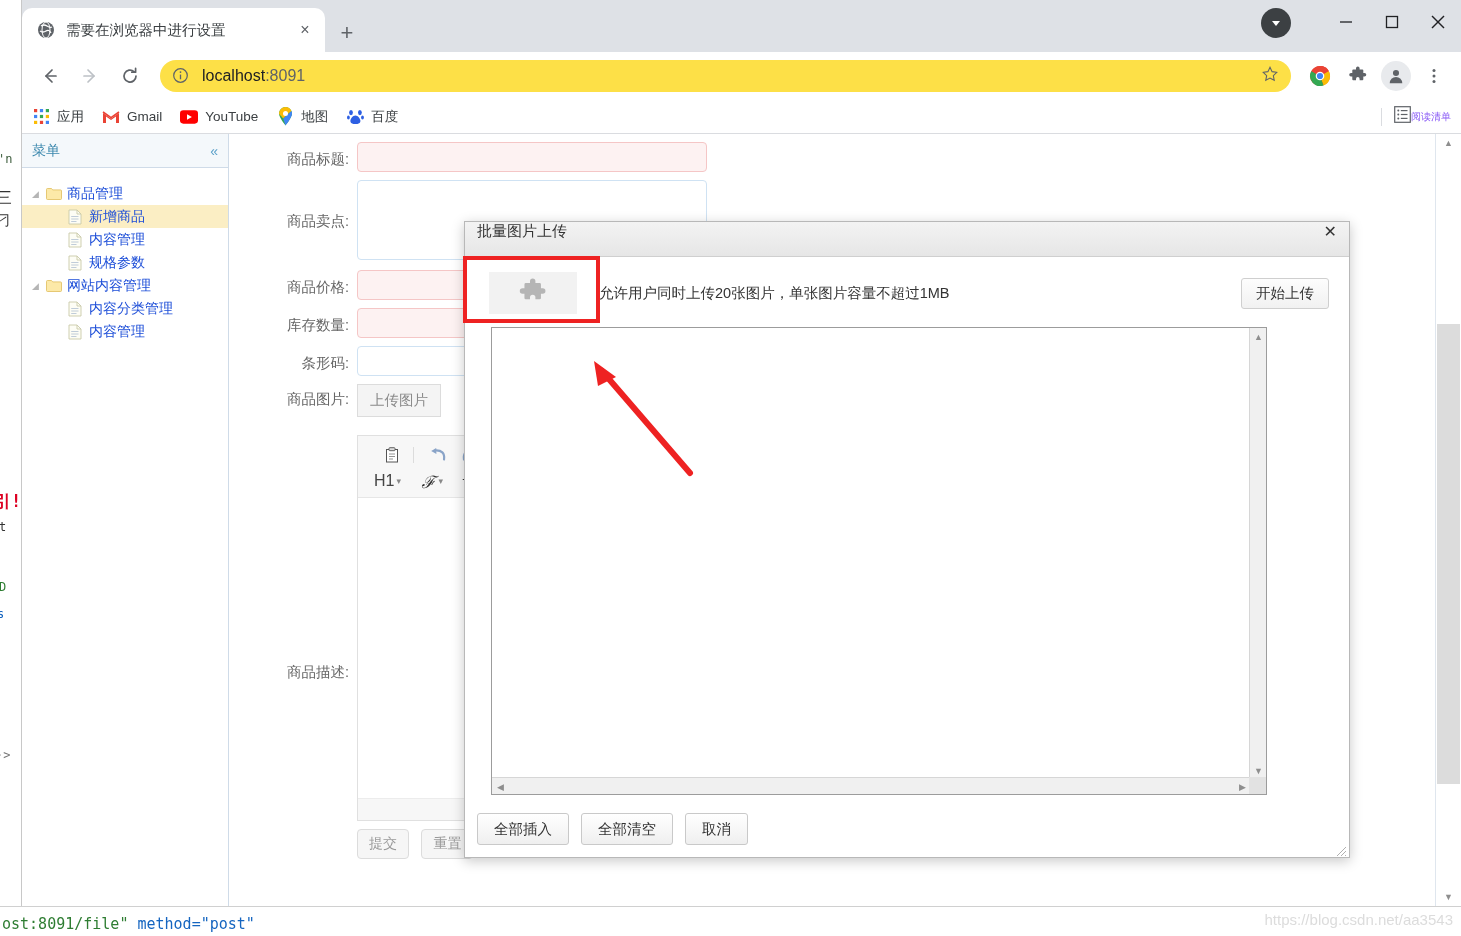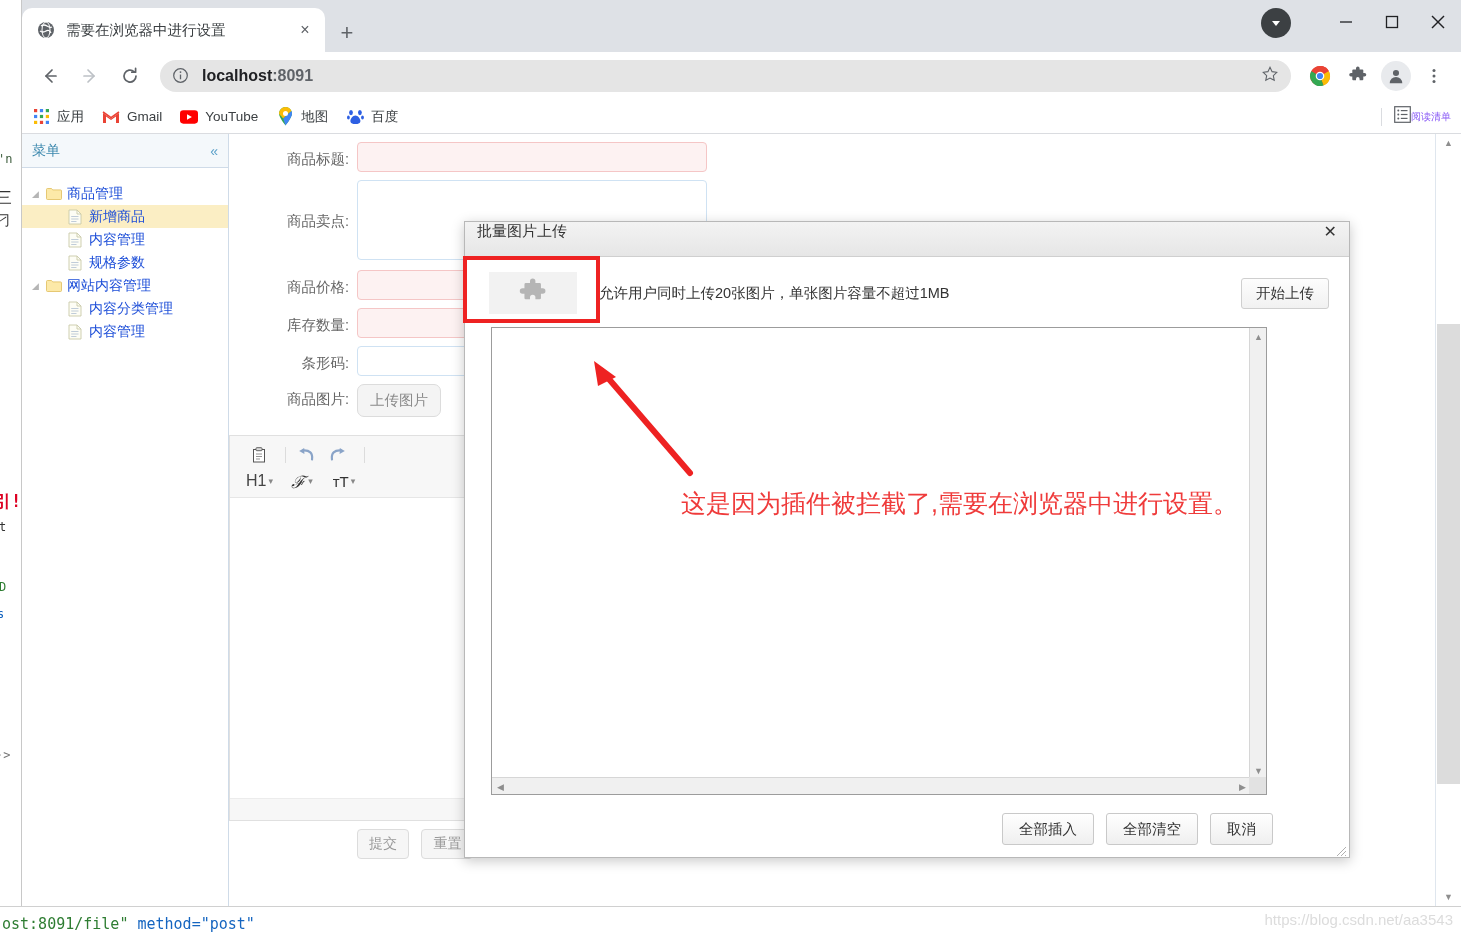--- a/index.html
+++ b/index.html
@@ -68,22 +68,22 @@
   .win-btn { width:46px; height:44px; display:flex; align-items:center; justify-content:center; color:#202124; }
   .profile-chip {
     position:absolute; right:170px; top:8px; width:30px; height:30px; border-radius:50%;
     background:#3c4043; display:flex; align-items:center; justify-content:center;
   }
 
   .toolbar { position:relative; height:48px; background:#fff; display:flex; align-items:center; padding:0 8px; }
   .nav-btn { width:34px; height:34px; margin:0 3px; display:flex; align-items:center; justify-content:center; color:#5f6368; }
   .nav-btn.dim { color:#bdc1c6; }
   .omnibox {
-    flex:1; height:32px; margin:8px 10px; background:#e5e5e5; border-radius:16px;
-    display:flex; align-items:center; padding:0 12px; min-width:0;font-weight:bold;
+    flex:1; height:32px; margin:8px 10px; background:#fde047; border-radius:16px;
+    display:flex; align-items:center; padding:0 12px; min-width:0;
   }
   .omni-icon { width:18px; height:18px; margin-right:12px; flex:none; color:#5f6368; }
   .omni-text { font-size:16px; color:#202124; white-space:nowrap; overflow:hidden; }
   .omni-text .host { color:#202124; }
   .omni-text .port { color:#5f6368; }
   .tb-icon { width:32px; height:32px; margin:0 3px; display:flex; align-items:center; justify-content:center; color:#5f6368; flex:none; }
   .avatar-chip { width:30px; height:30px; border-radius:50%; background:#e8eaed; display:flex; align-items:center; justify-content:center; }
 
   .bookmarks { position:relative; height:34px; background:#fff; display:flex; align-items:center; padding:0 10px; border-bottom:1px solid #dadce0; }
   .bm { display:flex; align-items:center; margin-right:18px; font-size:13.5px; color:#3c4043; white-space:nowrap; }
@@ -111,27 +111,27 @@
   .tlabel { margin-left:3px; color:#1d4ed8; }
 
   
   .form { position:absolute; left:207px; top:0; right:26px; height:772px; background:#fff; padding-top:8px; }
   .row { display:flex; align-items:flex-start; margin-bottom:8px; }
   .flabel { width:128px; text-align:right; padding-right:8px; font-size:14.5px; color:#666; padding-top:8px; flex:none; }
   .inp { width:350px; height:30px; border-radius:4px; border:1px solid #f5c6c6; background:#fdf2f2; }
   .inp.blue { border:1px solid #cfe2f3; background:#fff; }
   .txa { width:350px; height:80px; border-radius:4px; border:1px solid #cfe2f3; background:#fff; }
   .btn-upload {
-    height:33px; padding:0 12px; border:1px solid #dcdcdc; border-radius:7px;
+    height:33px; padding:0 12px; border:1px solid #dcdcdc; border-radius:0;
     background:#f4f4f4; color:#8a8a8a; font-size:14.5px; display:flex; align-items:center;
   }
   .editor { width:985px; border:1px solid #e0e0e0; background:#fff; }
   .editor-toolbar { height:62px; background:#f7f7f7; border-bottom:1px solid #e6e6e6; padding:6px 16px 0 16px; }
   .ed-row { display:flex; align-items:center; height:26px; }
-  .ed-ic { display:flex; align-items:center; justify-content:center; min-width:26px; height:24px; margin-right:6px; color:#5e6a78; font-size:15px; }
+  .ed-ic { display:flex; align-items:center; justify-content:flex-end; min-width:26px; height:24px; margin-right:6px; color:#5e6a78; font-size:15px; }
   .ed-ic.blue { color:#8aa4c8; font-size:17px; }
   .ed-sep { width:1px; height:16px; background:#dcdcdc; margin:0 7px; }
   .ed-body { height:300px; background:#fff; }
   .ed-status { height:22px; background:#f7f7f7; border-top:1px solid #ececec; }
   .btn-plain {
     height:30px; padding:0 11px; border:1px solid #dcdcdc; border-radius:4px;
     background:#f6f6f6; color:#999; font-size:14px; display:inline-flex; align-items:center;
     margin-right:8px;
   }
 
@@ -161,21 +161,21 @@
     display:flex; align-items:center;
   }
   .filelist {
     position:absolute; left:26px; top:105px; width:776px; height:468px;
     border:1px solid #9c9c9c; background:#fff;
   }
   .fl-vscroll { position:absolute; right:0; top:0; width:17px; height:451px; background:#f0f0f0; border-left:1px solid #d6d6d6; }
   .fl-hscroll { position:absolute; left:0; bottom:0; width:759px; height:17px; background:#f0f0f0; border-top:1px solid #d6d6d6; }
   .fl-corner { position:absolute; right:0; bottom:0; width:17px; height:17px; background:#e2e2e2; }
   .sb-arrow { position:absolute; display:flex; align-items:center; justify-content:center; color:#8e8e8e; font-size:9px; }
-  .dlg-foot { position:absolute; left:0; bottom:0; width:100%; height:56px; display:flex; align-items:center; justify-content:flex-end; padding-right:76px; }
+  .dlg-foot { position:absolute; left:0; bottom:0; width:100%; height:56px; display:flex; align-items:center; justify-content:flex-start; padding-right:76px; }
   .btn-foot {
     height:32px; padding:0 16px; margin-left:12px; border:1px solid #c9c9c9; border-radius:3px;
     background:linear-gradient(#ffffff,#efefef); font-size:14.5px; color:#333;
     display:flex; align-items:center;
   }
   .dlg-resize { position:absolute; right:2px; bottom:2px; width:12px; height:12px; color:#b0b0b0; }
 
   
   .anno-rect {
     position:absolute; left:463px; top:256px; width:137px; height:67px;
@@ -507,20 +507,21 @@
         </div>
         <div class="row">
           <div class="flabel">条形码:</div>
           <input class="inp blue" style="">
         </div>
         <div class="row" style="margin-bottom:18px;">
           <div class="flabel" style="padding-top:6px;">商品图片:</div>
           <div class="btn-upload">上传图片</div>
         </div>
         <div class="row">
+          <div class="flabel" style="padding-top:228px;">商品描述:</div>
           <div class="editor">
             <div class="editor-toolbar">
               <div class="ed-row">
                 <span class="ed-ic">
                   <svg width="15" height="16" viewBox="0 0 15 16">
                       <rect x="1.5" y="2.5" width="11" height="12.5" fill="#fff" stroke="#555" stroke-width="1"></rect>
                       <rect x="4" y="0.7" width="6" height="3" rx="0.8" fill="#ddd" stroke="#555" stroke-width="0.9"></rect>
                       <line x1="4" y1="7" x2="10" y2="7" stroke="#888" stroke-width="0.9"></line>
                       <line x1="4" y1="9.5" x2="10" y2="9.5" stroke="#888" stroke-width="0.9"></line>
                       <line x1="4" y1="12" x2="8" y2="12" stroke="#888" stroke-width="0.9"></line>
@@ -618,17 +619,16 @@
           <line x1="11" y1="10" x2="10" y2="11" stroke="#b0b0b0" stroke-width="1"></line>
         </svg>
     </div>
   </div>
 
   <div class="anno-rect"></div>
   <svg class="anno-arrow" viewBox="0 0 130 130">
     <line x1="110" y1="118" x2="22" y2="16" stroke="#ee2222" stroke-width="6" stroke-linecap="round"></line>
     <path d="M14 6 L36 22 L18 31 Z" fill="#ee2222"></path>
   </svg>
-  <div class="anno-text">这是因为插件被拦截了,需要在浏览器中进行设置。</div>
 
   <div class="watermark">https://blog.csdn.net/aa3543</div>
 
 </div>
 
 </body></html>

